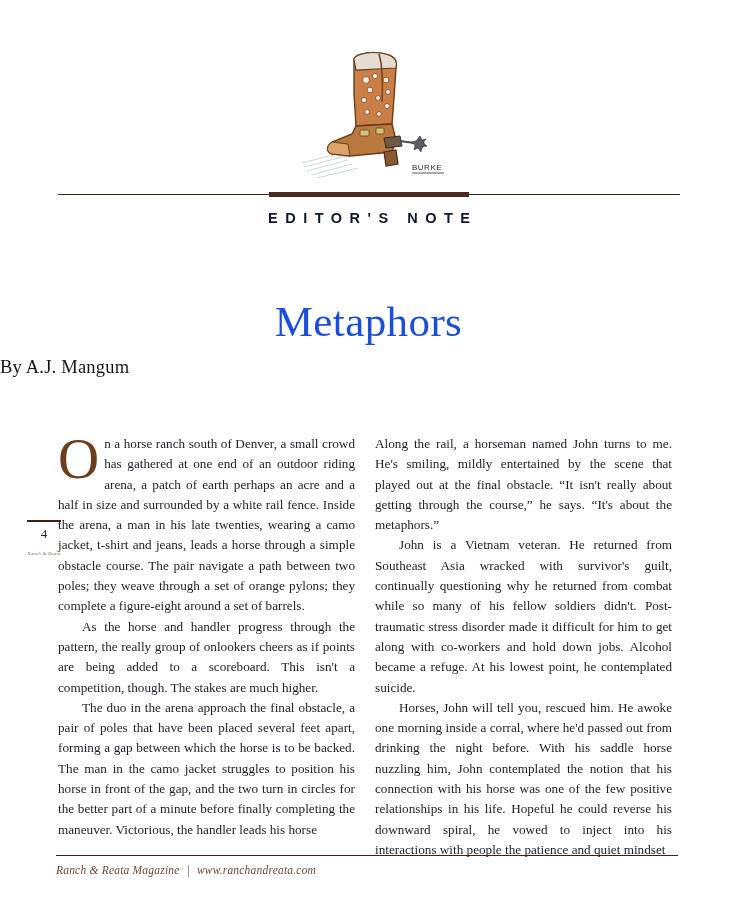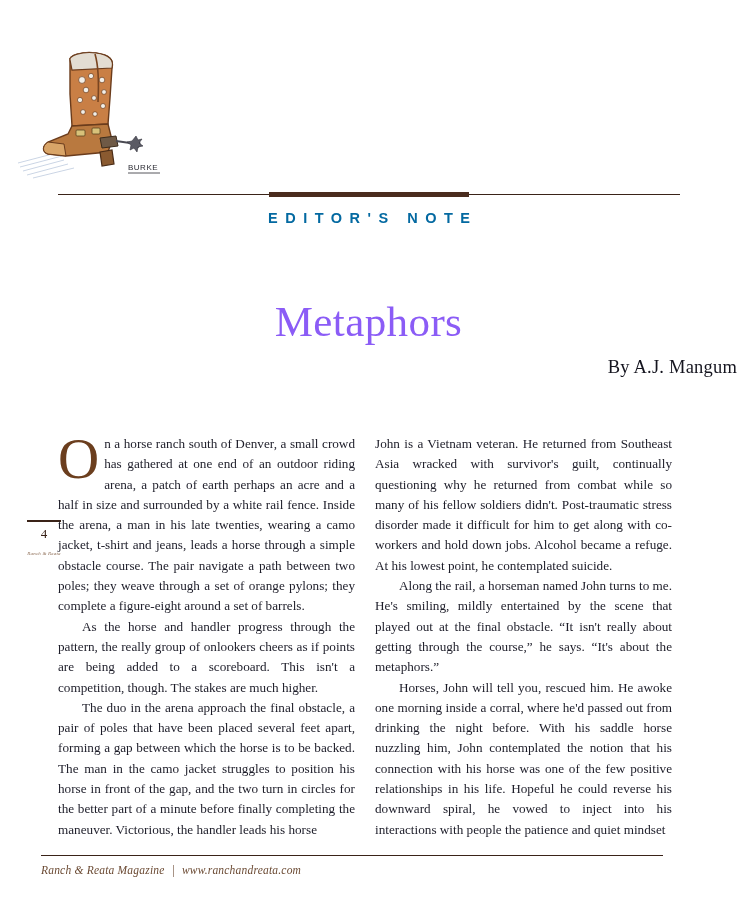--- a/index.html
+++ b/index.html
@@ -25,20 +25,21 @@
 
   
   .illustration-wrap {
     position: absolute;
     left: 0;
     top: 42px;
     width: 737px;
     height: 140px;
     display: flex;
     align-items: flex-end;
+    justify-content: center;
   }
   .boot-svg { display: block; }
 
   
   .kicker-block {
     position: absolute;
     left: 58px;
     top: 192px;
     width: 622px;
   }
@@ -64,42 +65,42 @@
     background: #4a2c1e;
   }
   .kicker {
     margin-top: 12px;
     text-align: center;
     font-family: "Liberation Sans", sans-serif;
     font-weight: 700;
     font-size: 14.5px;
     letter-spacing: 7.5px;
     text-indent: 7.5px;
-    color: #0369a1;
+    color: #0f172a;
   }
 
   
   .article-title {
     position: absolute;
     left: 0;
     top: 268px;
     width: 737px;
     text-align: center;
     font-family: "Liberation Serif", serif;
     font-size: 43px;
     font-weight: 400;
-    color: #8b5cf6;
+    color: #1d4ed8;
     letter-spacing: 0.4px;
   }
   .byline {
     position: absolute;
     left: 0;
     top: 357px;
     width: 737px;
-    text-align: right;
+    text-align: left;
     font-family: "Liberation Serif", serif;
     font-size: 18.5px;
     color: #15151f;
     letter-spacing: 0.2px;
   }
 
   
   .folio {
     position: absolute;
     left: 24px;
@@ -160,21 +161,21 @@
     font-size: 57px;
     line-height: 45px;
     padding: 2px 5px 0 0;
     color: #6b3e1e;
     font-weight: 400;
   }
 
   
   .footer {
     position: absolute;
-    left: 41px;
+    left: 56px;
     top: 855px;
     width: 622px;
   }
   .footer-rule {
     height: 1px;
     background: #3a2318;
   }
   .footer-text {
     margin-top: 8px;
     font-family: "Liberation Serif", serif;
@@ -262,22 +263,22 @@
     <div class="folio-sub">Ranch &amp; Reata</div>
   </div>
 
   <div class="columns">
     <div class="col">
       <p class="dropcap-para">On a horse ranch south of Denver, a small crowd has gathered at one end of an outdoor riding arena, a patch of earth perhaps an acre and a half in size and surrounded by a white rail fence. Inside the arena, a man in his late twenties, wearing a camo jacket, t-shirt and jeans, leads a horse through a simple obstacle course. The pair navigate a path between two poles; they weave through a set of orange pylons; they complete a figure-eight around a set of barrels.</p>
       <p>As the horse and handler progress through the pattern, the really group of onlookers cheers as if points are being added to a scoreboard. This isn't a competition, though. The stakes are much higher.</p>
       <p>The duo in the arena approach the final obstacle, a pair of poles that have been placed several feet apart, forming a gap between which the horse is to be backed. The man in the camo jacket struggles to position his horse in front of the gap, and the two turn in circles for the better part of a minute before finally completing the maneuver. Victorious, the handler leads his horse</p>
     </div>
     <div class="col">
+      <p>Along the rail, a horseman named John turns to me. He's smiling, mildly entertained by the scene that played out at the final obstacle. “It isn't really about getting through the course,” he says. “It's about the metaphors.”</p>
       <p>John is a Vietnam veteran. He returned from Southeast Asia wracked with survivor's guilt, continually questioning why he returned from combat while so many of his fellow soldiers didn't. Post-traumatic stress disorder made it difficult for him to get along with co-workers and hold down jobs. Alcohol became a refuge. At his lowest point, he contemplated suicide.</p>
-      <p>Along the rail, a horseman named John turns to me. He's smiling, mildly entertained by the scene that played out at the final obstacle. “It isn't really about getting through the course,” he says. “It's about the metaphors.”</p>
       <p>Horses, John will tell you, rescued him. He awoke one morning inside a corral, where he'd passed out from drinking the night before. With his saddle horse nuzzling him, John contemplated the notion that his connection with his horse was one of the few positive relationships in his life. Hopeful he could reverse his downward spiral, he vowed to inject into his interactions with people the patience and quiet mindset</p>
     </div>
   </div>
 
   <div class="footer">
     <div class="footer-rule"></div>
     <div class="footer-text">
       <span>Ranch &amp; Reata Magazine</span><span class="footer-sep">|</span><span>www.ranchandreata.com</span>
     </div>
   </div>

